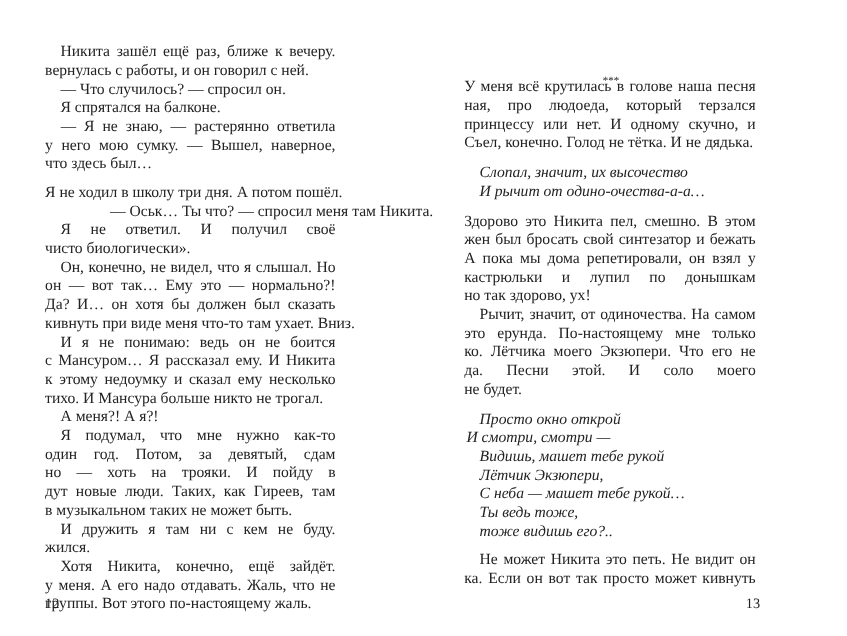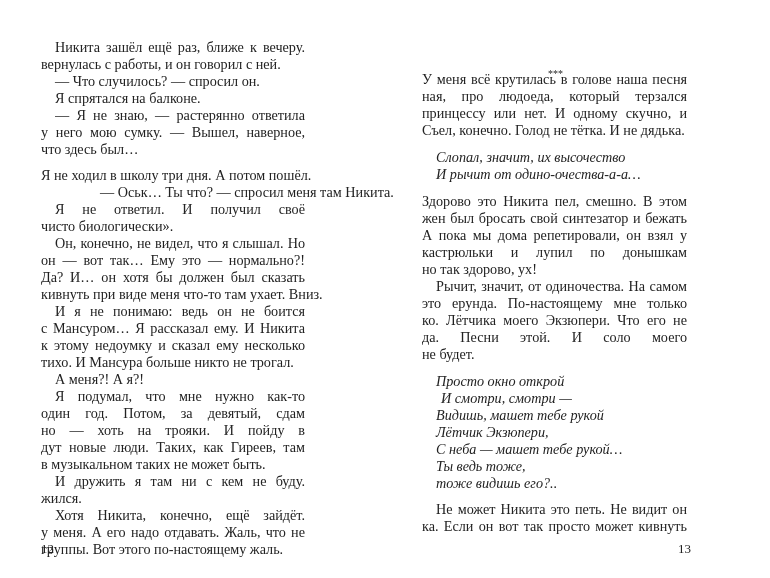--- a/index.html
+++ b/index.html
@@ -66,21 +66,21 @@
       <div class="ln j" style="left: 37px; top: 210px; width: 265px; white-space: normal; height: 17px; overflow: hidden;">жен был бросать свой синтезатор и бежать к барабанам.</div>
       <div class="ln j" style="left: 37px; top: 227px; width: 265px; white-space: normal; height: 17px; overflow: hidden;">А пока мы дома репетировали, он взял у мамы разные</div>
       <div class="ln j" style="left: 37px; top: 244px; width: 265px; white-space: normal; height: 17px; overflow: hidden;">кастрюльки и лупил по донышкам ладонями, негромко,</div>
       <div class="ln" style="left: 37px; top: 261px;">но так здорово, ух!</div>
       <div class="ln j" style="left: 51px; top: 278px; width: 251px; white-space: normal; height: 17px; overflow: hidden;">Рычит, значит, от одиночества. На самом деле всё</div>
       <div class="ln j" style="left: 37px; top: 295px; width: 265px; white-space: normal; height: 17px; overflow: hidden;">это ерунда. По-настоящему мне только Лётчика жал-</div>
       <div class="ln j" style="left: 37px; top: 312px; width: 265px; white-space: normal; height: 17px; overflow: hidden;">ко. Лётчика моего Экзюпери. Что его не будет, никог-</div>
       <div class="ln j" style="left: 37px; top: 329px; width: 265px; white-space: normal; height: 17px; overflow: hidden;">да. Песни этой. И соло моего виолончельного тоже</div>
       <div class="ln" style="left: 37px; top: 346px;">не будет.</div>
       <div class="ln it" style="left: 51px; top: 373px;">Просто окно открой</div>
-      <div class="ln it" style="left: 56px; top: 390px; font-style: italic;">И смотри, смотри —</div>
+      <div class="ln it" style="left: 39px; top: 390px; font-style: italic;">И смотри, смотри —</div>
       <div class="ln it" style="left: 51px; top: 407px;">Видишь, машет тебе рукой</div>
       <div class="ln it" style="left: 51px; top: 424px;">Лётчик Экзюпери,</div>
       <div class="ln it" style="left: 51px; top: 441px;">С неба — машет тебе рукой…</div>
       <div class="ln it" style="left: 51px; top: 458px;">Ты ведь тоже,</div>
       <div class="ln it" style="left: 51px; top: 475px;">тоже видишь его?..</div>
       <div class="ln j" style="left: 51px; top: 501px; width: 251px; white-space: normal; height: 17px; overflow: hidden;">Не может Никита это петь. Не видит он моего Лётчи-</div>
       <div class="ln j" style="left: 37px; top: 518px; width: 265px; white-space: normal; height: 17px; overflow: hidden;">ка. Если он вот так просто может кивнуть Гирееву и всё.</div>
     </div>
   <span class="pnum" style="left:293px; top:541px;">13</span>
 </div>

